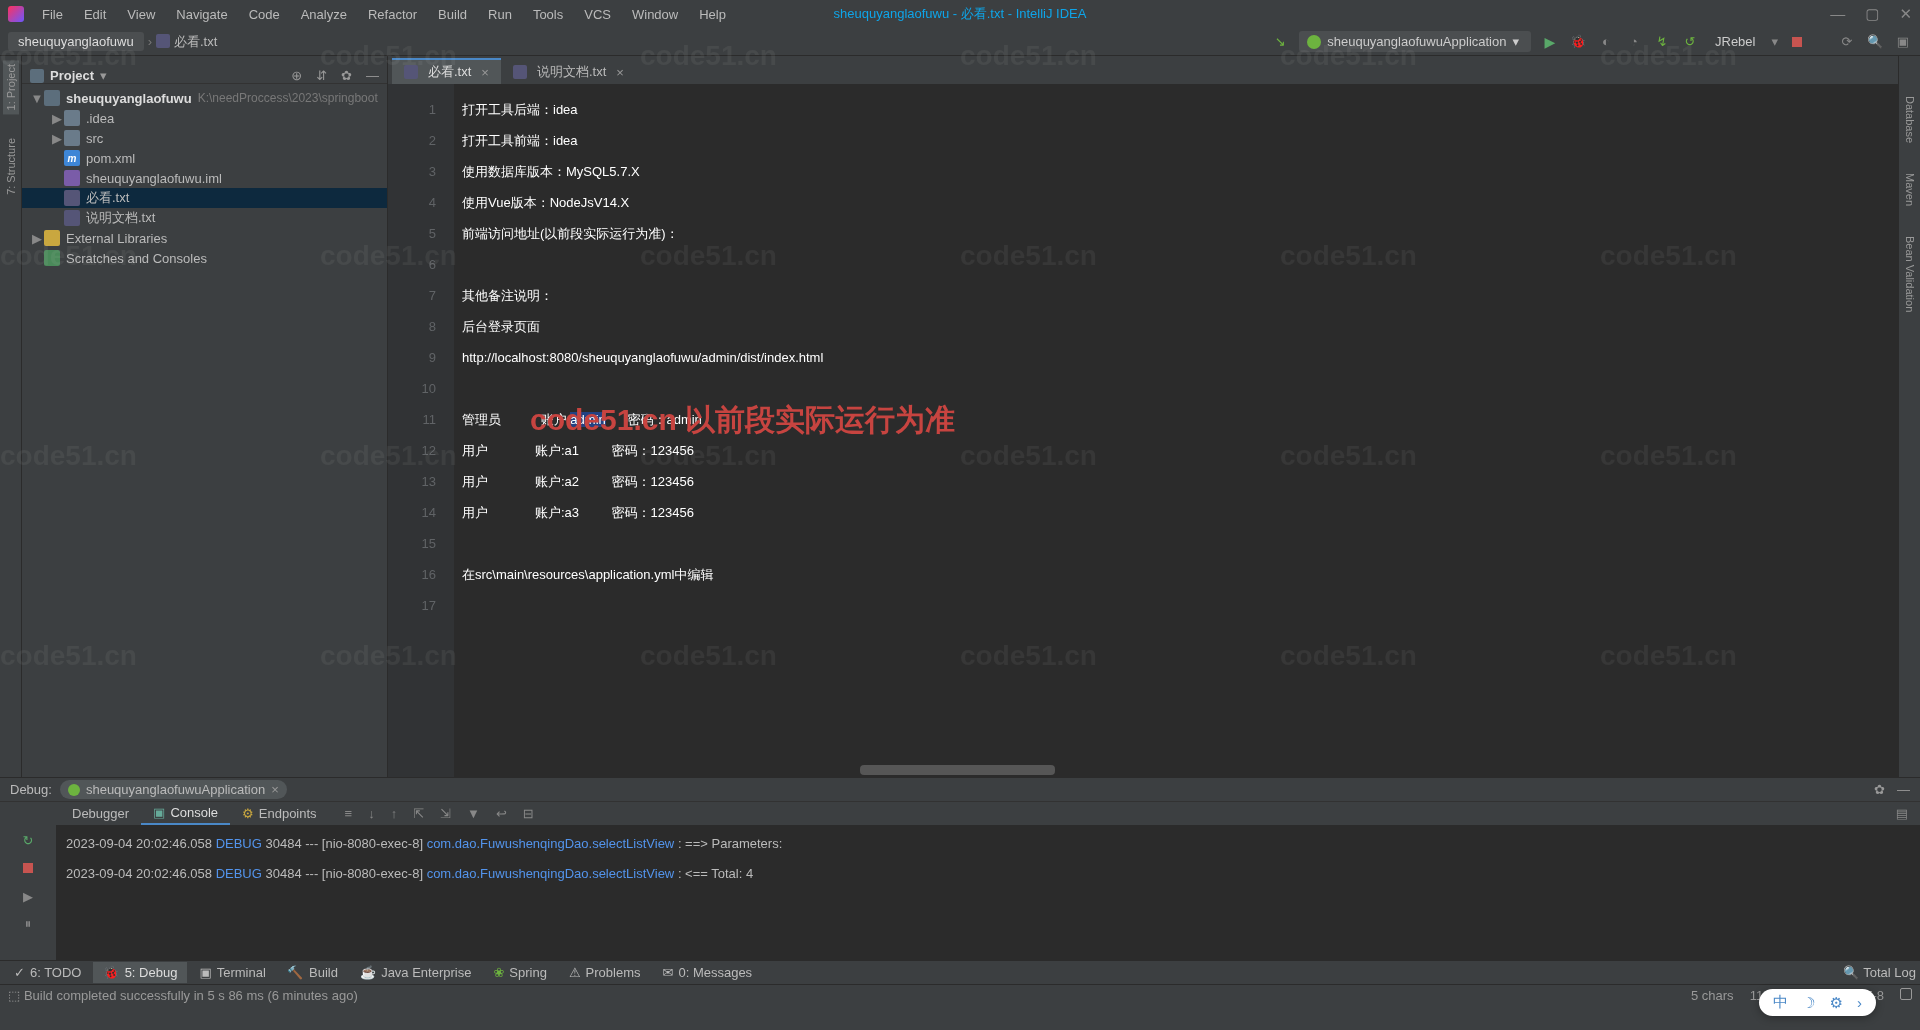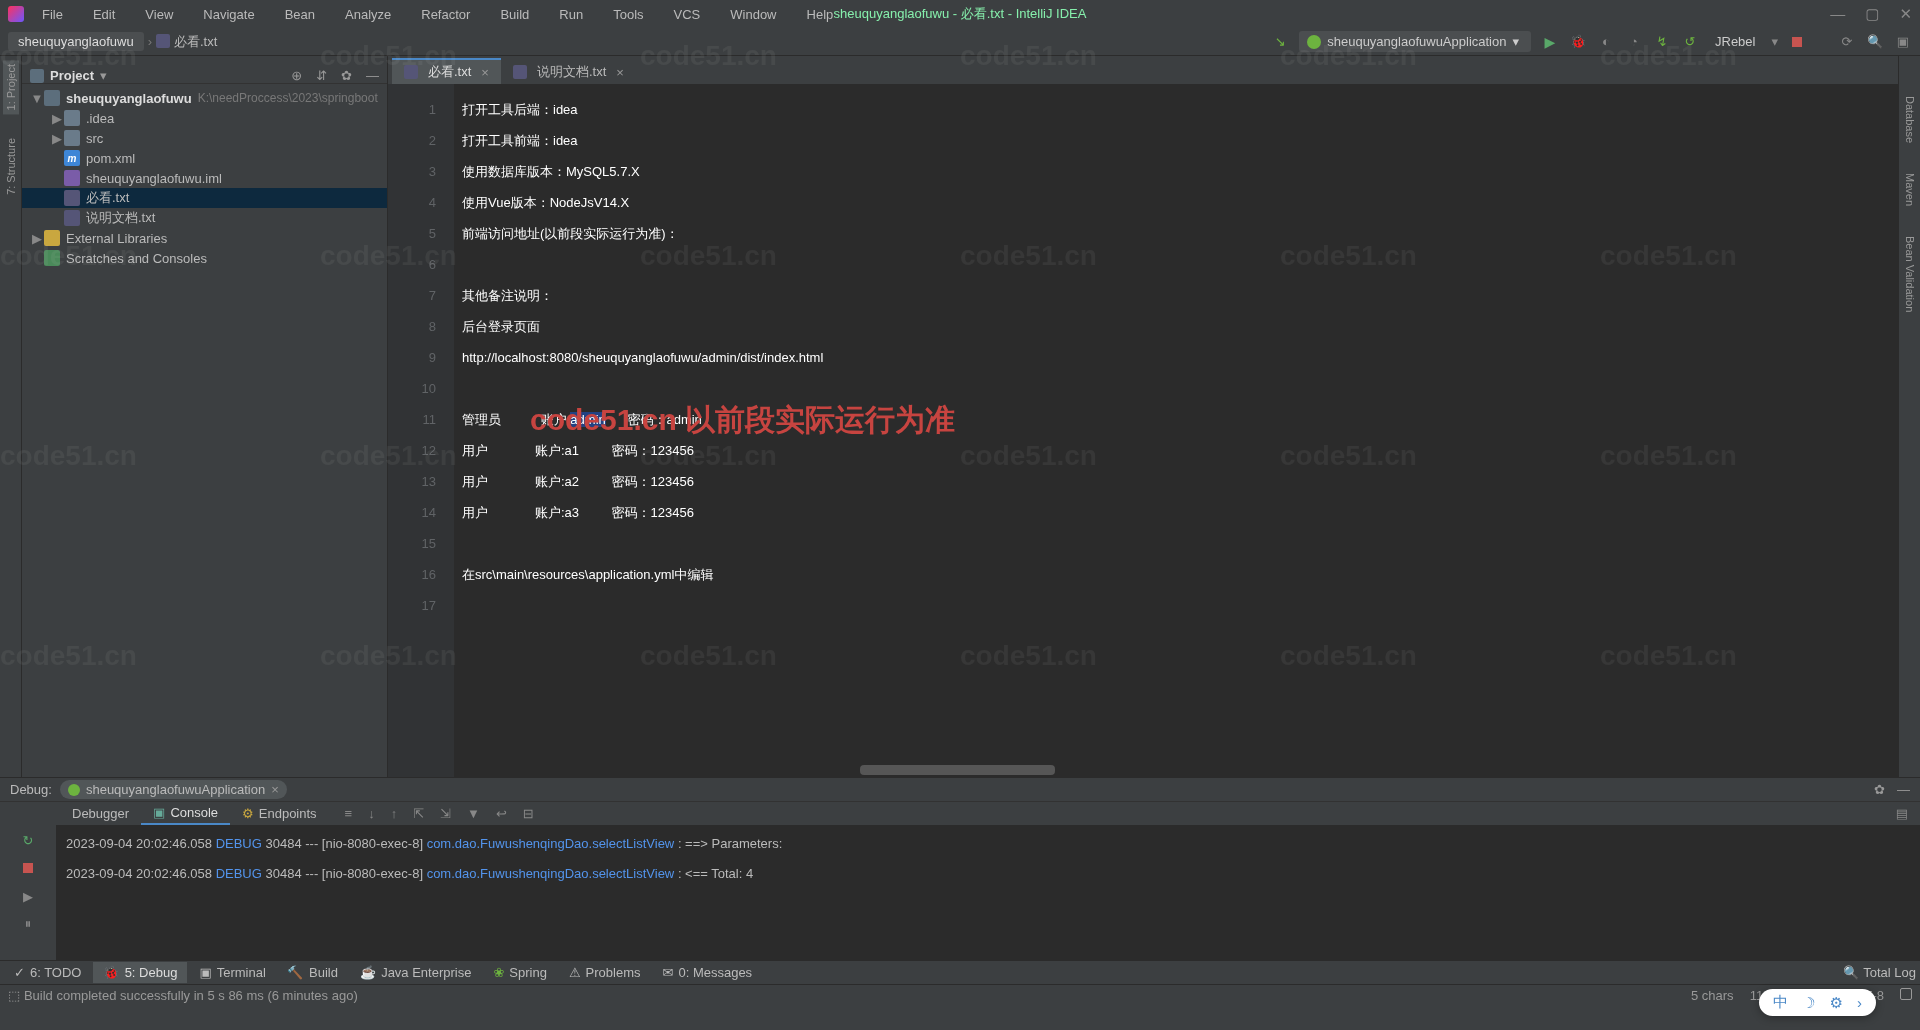--- a/index.html
+++ b/index.html
@@ -1,21 +1,21 @@
 <!DOCTYPE html>
 <html><head>
 <meta charset="utf-8">
 <style>
 *{margin:0;padding:0;box-sizing:border-box;font-family:"Segoe UI",Arial,sans-serif;font-size:13px;user-select:none}
 body{background:#3c3f41;color:#bbb;width:1920px;height:1030px;overflow:hidden;position:relative}
 .titlebar{height:28px;background:#3c3f41;display:flex;align-items:center;padding:0 8px}
 .titlebar .logo{width:16px;height:16px;background:linear-gradient(135deg,#fe315d,#6b57ff);border-radius:3px;margin-right:10px}
-.menu{display:flex;gap:14px}
+.menu{display:flex;gap:5px}
 .menu span{padding:3px 8px;cursor:pointer}
-.title-center{position:absolute;left:50%;transform:translateX(-50%);color:#86efac}
+.title-center{position:absolute;left:50%;transform:translateX(-50%);color:#0ea5e9}
 .win-controls{margin-left:auto;display:flex;gap:20px;color:#888}
 .win-controls span{cursor:pointer;font-size:15px}
 .navbar{height:28px;background:#3c3f41;border-bottom:1px solid #2b2b2b;display:flex;align-items:center;padding:0 8px}
 .breadcrumb{display:flex;align-items:center;gap:4px}
 .breadcrumb .proj{background:#4b4e50;padding:2px 10px;border-radius:3px;color:#ddd}
 .breadcrumb .sep{color:#777}
 .breadcrumb .file{color:#bbb}
 .file-icon{display:inline-block;width:14px;height:14px;background:#557;border-radius:2px;margin-right:4px;vertical-align:-2px}
 .nav-right{margin-left:auto;display:flex;align-items:center;gap:10px}
 .run-config{background:#4b4e50;padding:3px 12px 3px 8px;border-radius:3px;display:flex;align-items:center;gap:6px;color:#ccc}
@@ -91,21 +91,21 @@
 </head>
 <body>
 
 <div class="titlebar">
   <div class="logo"></div>
   <div class="menu">
     <span>File</span>
     <span>Edit</span>
     <span>View</span>
     <span>Navigate</span>
-    <span>Bean</span>
+    <span>Code</span>
     <span>Analyze</span>
     <span>Refactor</span>
     <span>Build</span>
     <span>Run</span>
     <span>Tools</span>
     <span>VCS</span>
     <span>Window</span>
     <span>Help</span>
   </div>
   <div class="title-center">sheuquyanglaofuwu - 必看.txt - IntelliJ IDEA</div>

